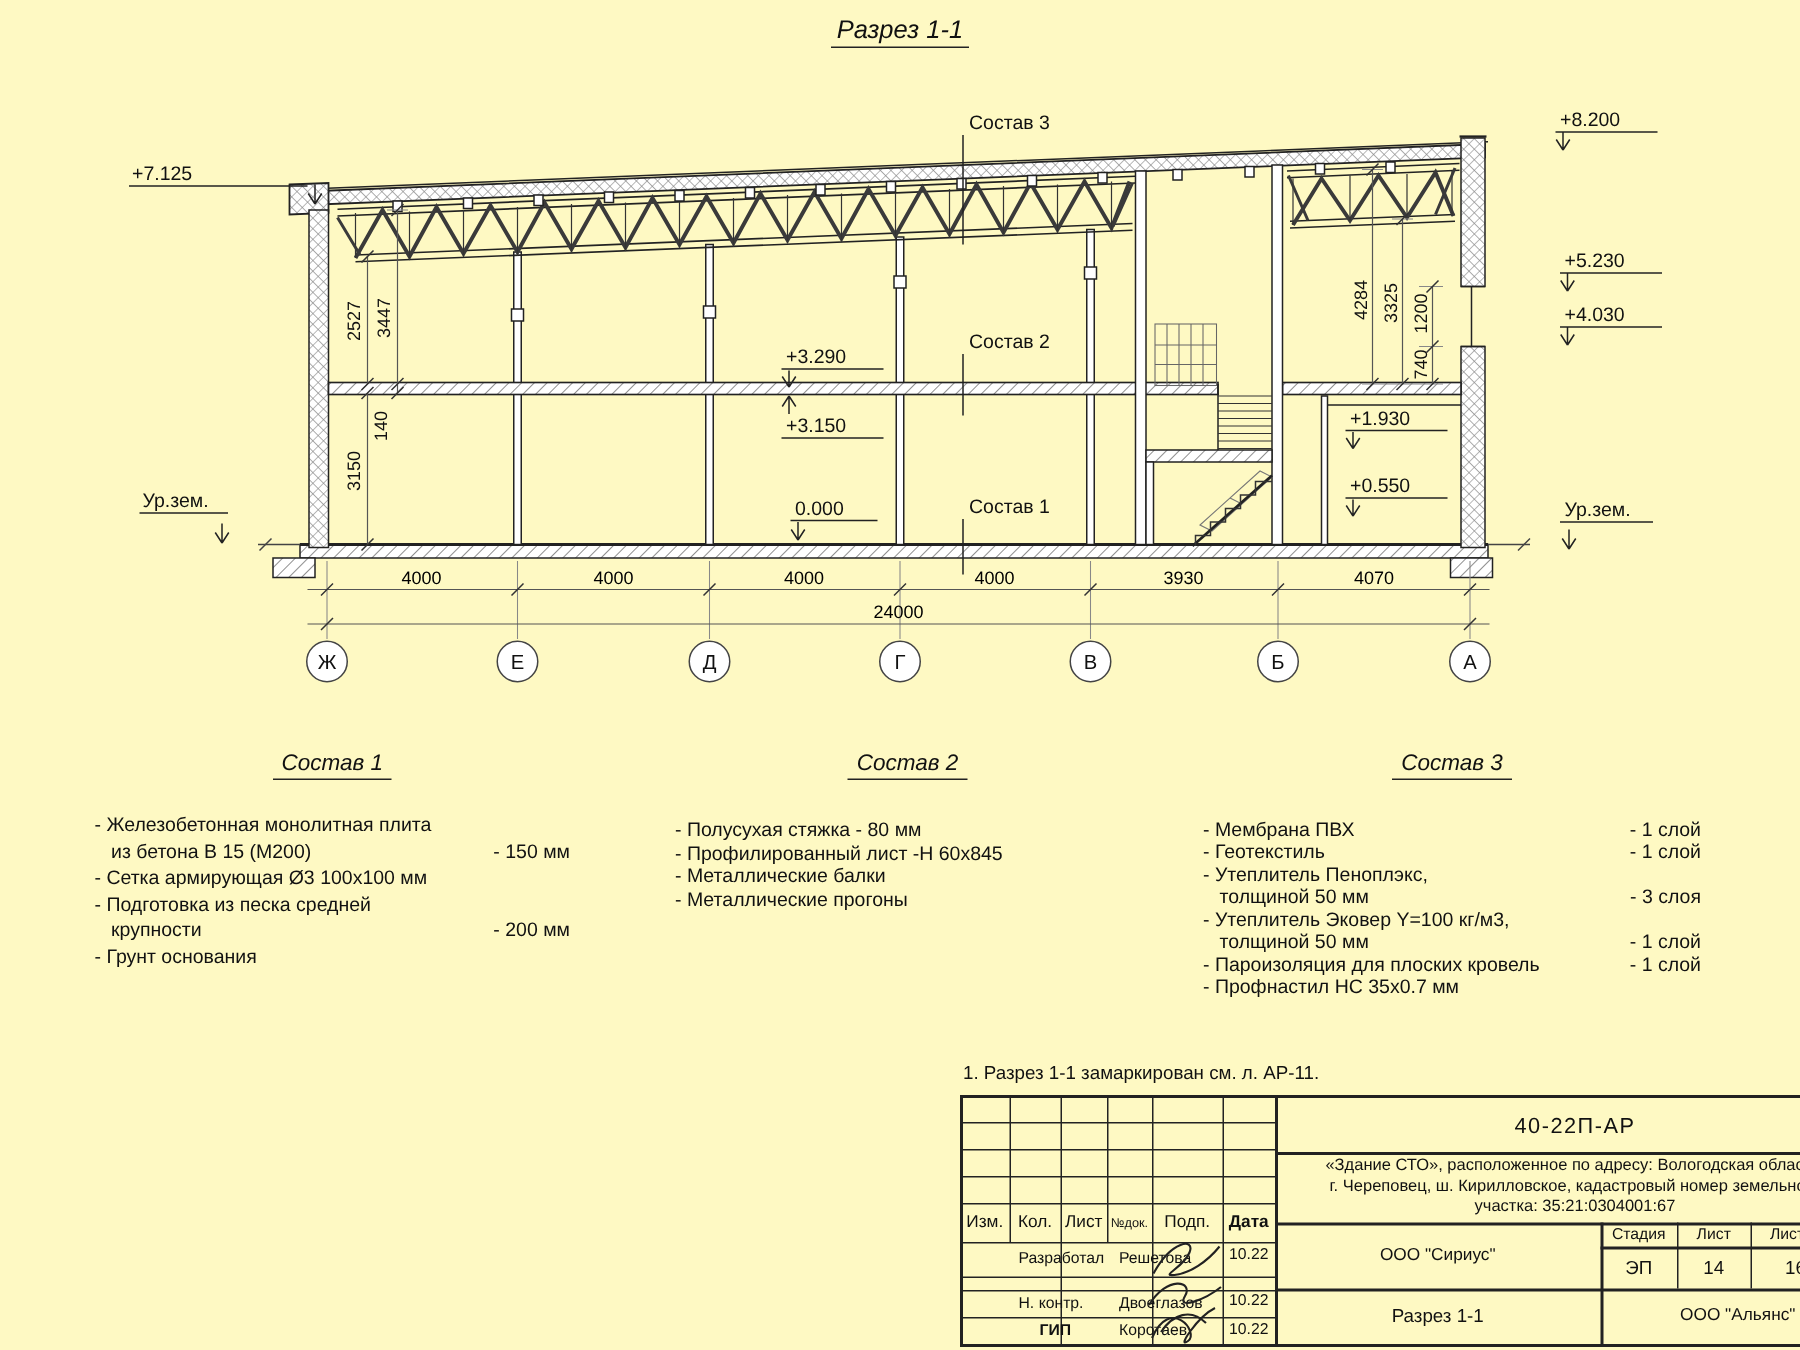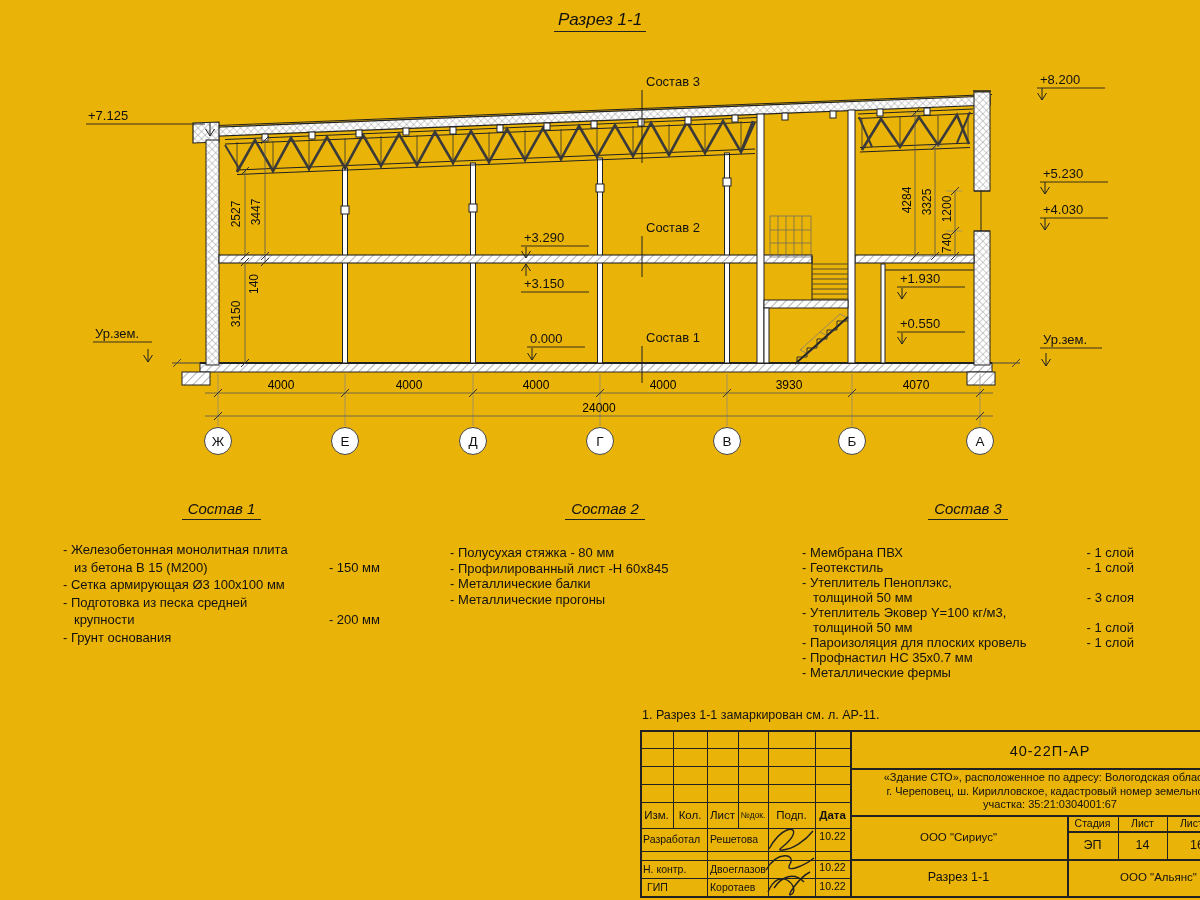--- a/index.html
+++ b/index.html
@@ -1,18 +1,18 @@
 <!DOCTYPE html>
 <html><head>
 <meta charset="utf-8">
 <style>
   html,body{margin:0;padding:0;background:#fff;}
   body{width:1200px;height:900px;position:relative;overflow:hidden;
        font-family:"Liberation Sans", sans-serif;color:#111;}
-  #sheet{position:absolute;inset:0;background:#eab308;}
+  #sheet{position:absolute;inset:0;background:#fef9c3;}
   
   #page-title{position:absolute;left:460px;top:10px;width:280px;text-align:center;
     font-size:17px;font-style:italic;}
   #page-title span{border-bottom:1.2px solid #222;padding:0 4px 2px 4px;}
   
   #drawsvg{position:absolute;left:0;top:0;}
   
   .comp{position:absolute;font-size:13px;}
   .comp-title{text-align:center;font-style:italic;font-size:15px;margin-bottom:24px;}
   .comp-title span{border-bottom:1px solid #222;padding:0 6px 2px 6px;}
@@ -25,21 +25,21 @@
   .lh3 .crow{line-height:15px;}
   
   #note{position:absolute;left:642px;top:708px;font-size:12.5px;}
   
   #stamp{position:absolute;left:640px;top:730px;width:612px;height:170px;}
   #stamp .vl{position:absolute;width:1px;background:#222;}
   #stamp .vl2{position:absolute;width:1.6px;background:#222;}
   #stamp .hl{position:absolute;height:1px;background:#222;}
   #stamp .hl2{position:absolute;height:1.6px;background:#222;}
   #stamp .cell{position:absolute;text-align:center;overflow:visible;white-space:nowrap;}
-  #stamp .lt{position:absolute;white-space:nowrap;}
+  #stamp .lt{position:absolute;white-space:nowrap;margin-left:36px;}
   .sig{position:absolute;}
 </style>
 </head>
 <body>
 
 <div id="sheet">
 
   <div id="page-title">
     <span>Разрез 1-1</span>
   </div>
@@ -362,24 +362,20 @@
     <div class="crow ind">
         <span class="ct">толщиной 50 мм</span>
         <span class="cv">- 1 слой</span>
       </div>
     <div class="crow">
         <span class="ct">- Пароизоляция для плоских кровель</span>
         <span class="cv">- 1 слой</span>
       </div>
     <div class="crow">
         <span class="ct">- Профнастил НС 35х0.7 мм</span>
-        <span class="cv"></span>
-      </div>
-    <div class="crow">
-        <span class="ct">- Металлические фермы</span>
         <span class="cv"></span>
       </div>
   </div>
 
   <div id="note">1. Разрез 1-1 замаркирован см. л. АР-11.</div>
 
   <div id="stamp">
 
     <div class="hl2" style="left:0;top:0;width:610px;"></div>
     <div class="hl2" style="left:0;top:166px;width:610px;"></div>
@@ -412,21 +408,21 @@
     <div class="cell" style="left:98px;top:72px;width:30px;height:26px;line-height:26px;font-size:8.5px;">№док.</div>
     <div class="cell" style="left:128px;top:72px;width:47px;height:26px;line-height:26px;font-size:11.5px;">Подп.</div>
     <div class="cell" style="left:175px;top:72px;width:35px;height:26px;line-height:26px;font-size:11.5px;font-weight:bold;">Дата</div>
 
     <div class="lt" style="left:3px;top:103px;font-size:10.5px;">Разработал</div>
     <div class="lt" style="left:70px;top:103px;font-size:10.5px;">Решетова</div>
     <div class="cell" style="left:175px;top:100px;width:35px;font-size:10.5px;">10.22</div>
     <div class="lt" style="left:3px;top:133px;font-size:10.5px;">Н. контр.</div>
     <div class="lt" style="left:70px;top:133px;font-size:10.5px;">Двоеглазов</div>
     <div class="cell" style="left:175px;top:131px;width:35px;font-size:10.5px;">10.22</div>
-    <div class="lt" style="left:7px;top:151px;font-size:10.5px;">ГИП</div>
+    <div class="lt" style="left:17px;top:151px;font-size:10.5px;font-weight:bold;">ГИП</div>
     <div class="lt" style="left:70px;top:151px;font-size:10.5px;">Коротаев</div>
     <div class="cell" style="left:175px;top:150px;width:35px;font-size:10.5px;">10.22</div>
 
     <svg class="sig" style="left:125px;top:93px;" width="52" height="32">
       <path d="M4,26 C16,4 32,2 28,12 C24,22 8,28 18,27 C28,26 40,18 48,8" fill="none" stroke="#222" stroke-width="1.4"></path>
     </svg>
     <svg class="sig" style="left:120px;top:118px;" width="58" height="50">
       <path d="M6,22 C18,2 36,6 30,16 C24,26 44,18 54,10" fill="none" stroke="#222" stroke-width="1.4"></path>
       <path d="M8,44 C20,16 40,40 32,46 C24,52 38,30 50,24 M14,40 C22,28 34,24 44,34" fill="none" stroke="#222" stroke-width="1.4"></path>
     </svg>

